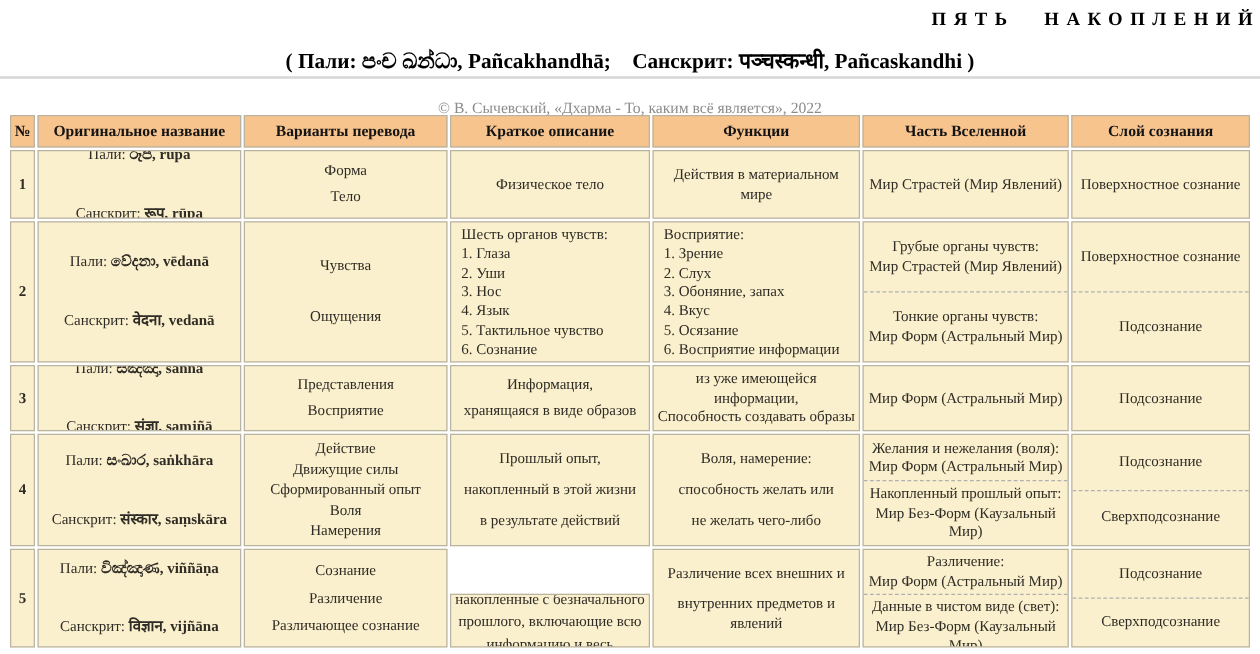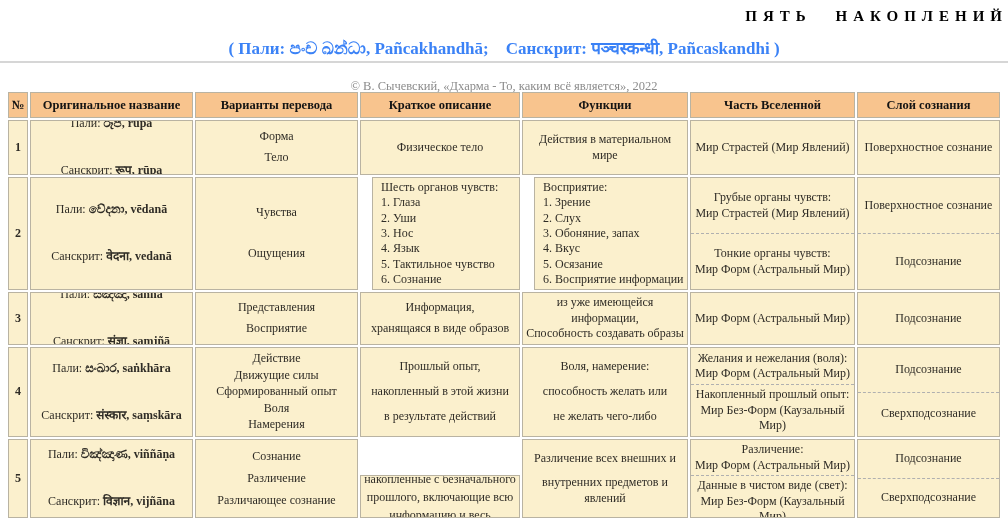--- a/index.html
+++ b/index.html
@@ -12,21 +12,21 @@
   }
   .page { position: relative; width: 1008px; height: 523px; }
 
   .title {
     position: absolute; top: 8px; left: 0; width: 100%;
     text-align: right; font-size: 15px; font-weight: bold; color: #000;
     letter-spacing: 6px; word-spacing: 14px;
   }
   .subtitle {
     position: absolute; top: 36px; left: 0; width: 100%;
-    text-align: center; font-size: 17px; font-weight: bold; color: #3b82f6;
+    text-align: center; font-size: 17px; font-weight: bold; color: #000000;
     white-space: pre-wrap;
   }
   .rule {
     position: absolute; top: 61px; left: 0; width: 100%;
     border-top: 2px solid #d6d6d6;
   }
   .copyright {
     position: absolute; top: 79px; left: 0; width: 100%;
     text-align: center; font-size: 12.5px; color: #8c8c8c;
   }
@@ -50,21 +50,21 @@
     overflow: hidden;
   }
   .head {
     background: #f8c48e;
     font-weight: bold; font-size: 12.5px; color: #141414;
     justify-content: center;
   }
   .num { font-weight: bold; justify-content: center; }
   .orig { justify-content: center; gap: 31px; text-align: center; }
   .orig .bold { font-weight: bold; }
-  .left-list { align-items: flex-start; text-align: left; padding-left: 8px; line-height: 1.28; margin-left: 12px; }
+  .left-list { align-items: flex-start; text-align: left; padding-left: 8px; line-height: 1.28; }
   .tight { justify-content: flex-start; line-height: 1.38; }
   .para { justify-content: center; line-height: 1.5; margin-top: 36px; }
   .split { padding: 0; justify-content: stretch; }
   .sub {
     flex: 1; display: flex; flex-direction: column;
     justify-content: center; align-items: center;
     text-align: center; padding: 2px 3px; line-height: 1.3;
     width: 100%; box-sizing: border-box;
   }
   .sub + .sub { border-top: 1px dashed #b0b0b0; }

